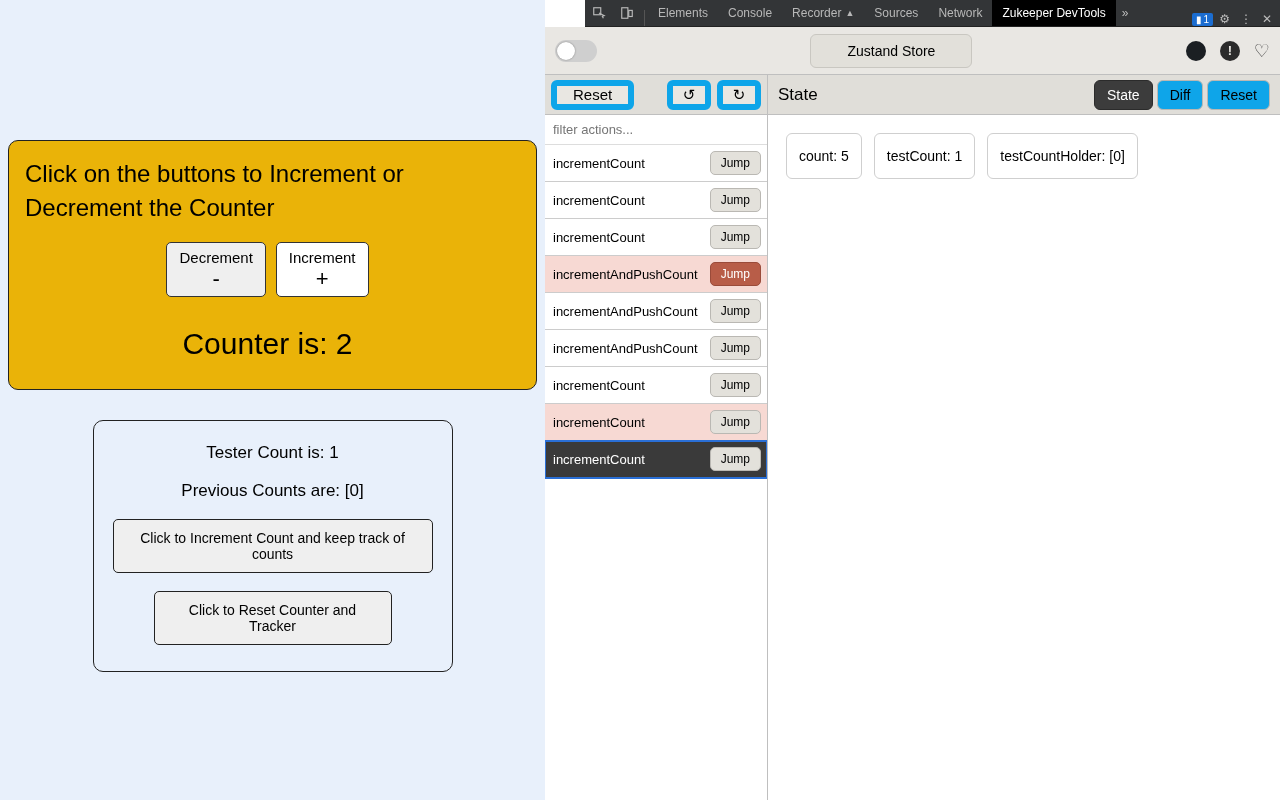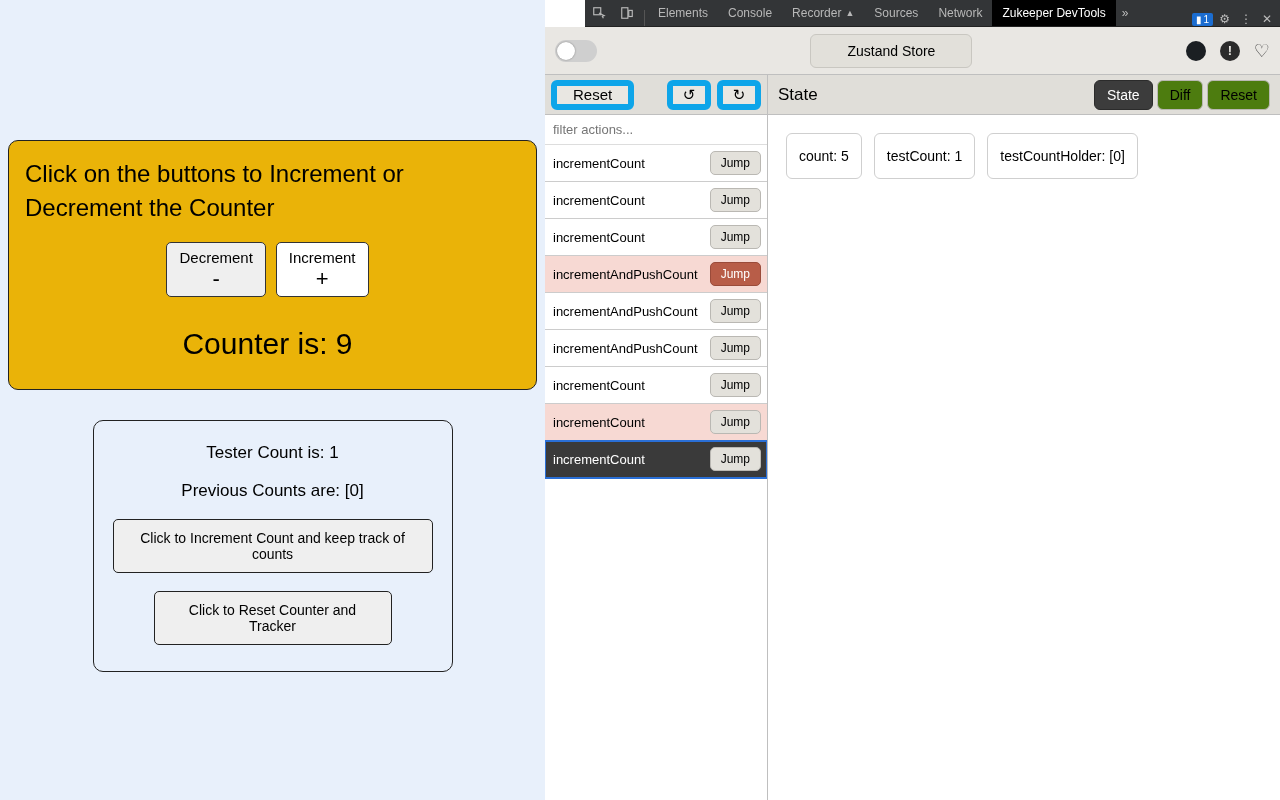--- a/index.html
+++ b/index.html
@@ -106,21 +106,21 @@
 
   
   .col-state { flex:1; display:flex; flex-direction:column; }
   .state-toolbar {
     height:40px; background:#e0ded9; border-bottom:1px solid #bfbfbf;
     display:flex; align-items:center; padding:0 10px; font-size:17px;
   }
   .state-toolbar .title { flex:1; }
   .seg { display:flex; gap:4px;}
   .seg button {
-    background:#4d7c0f; border:1px solid #bab8b3; border-radius:6px;
+    background:#0ea5e9; border:1px solid #bab8b3; border-radius:6px;
     height:30px; padding:0 12px; font-size:14px; cursor:pointer;
   }
   .seg button.active { background:#3c3c3c; color:#fff; border-color:#2b2b2b;}
   .state-body { padding:18px; display:flex; flex-direction:row; gap:12px;}
   .state-card { border:1px solid #cfcfcf; border-radius:6px; padding:14px 12px; font-size:14px;}
 
   svg.ico { width:14px; height:14px; }
 </style>
 </head>
 <body>
@@ -132,21 +132,21 @@
     <div class="btn-row">
       <button class="sq-btn">
         <div>Decrement</div>
         <div class="sign">-</div>
       </button>
       <button class="sq-btn white">
         <div>Increment</div>
         <div class="sign">+</div>
       </button>
     </div>
-    <div class="counter-value">Counter is: 9</div>
+    <div class="counter-value">Counter is: 2</div>
   </div>
 
   <div class="tester-card">
     <p>Tester Count is: 1</p>
     <p>Previous Counts are: [0]</p>
     <button class="long-btn" style="width:320px">Click to Increment Count and keep track of counts</button>
     <button class="long-btn" style="width:238px">Click to Reset Counter and Tracker</button>
   </div>
 </div>
 

